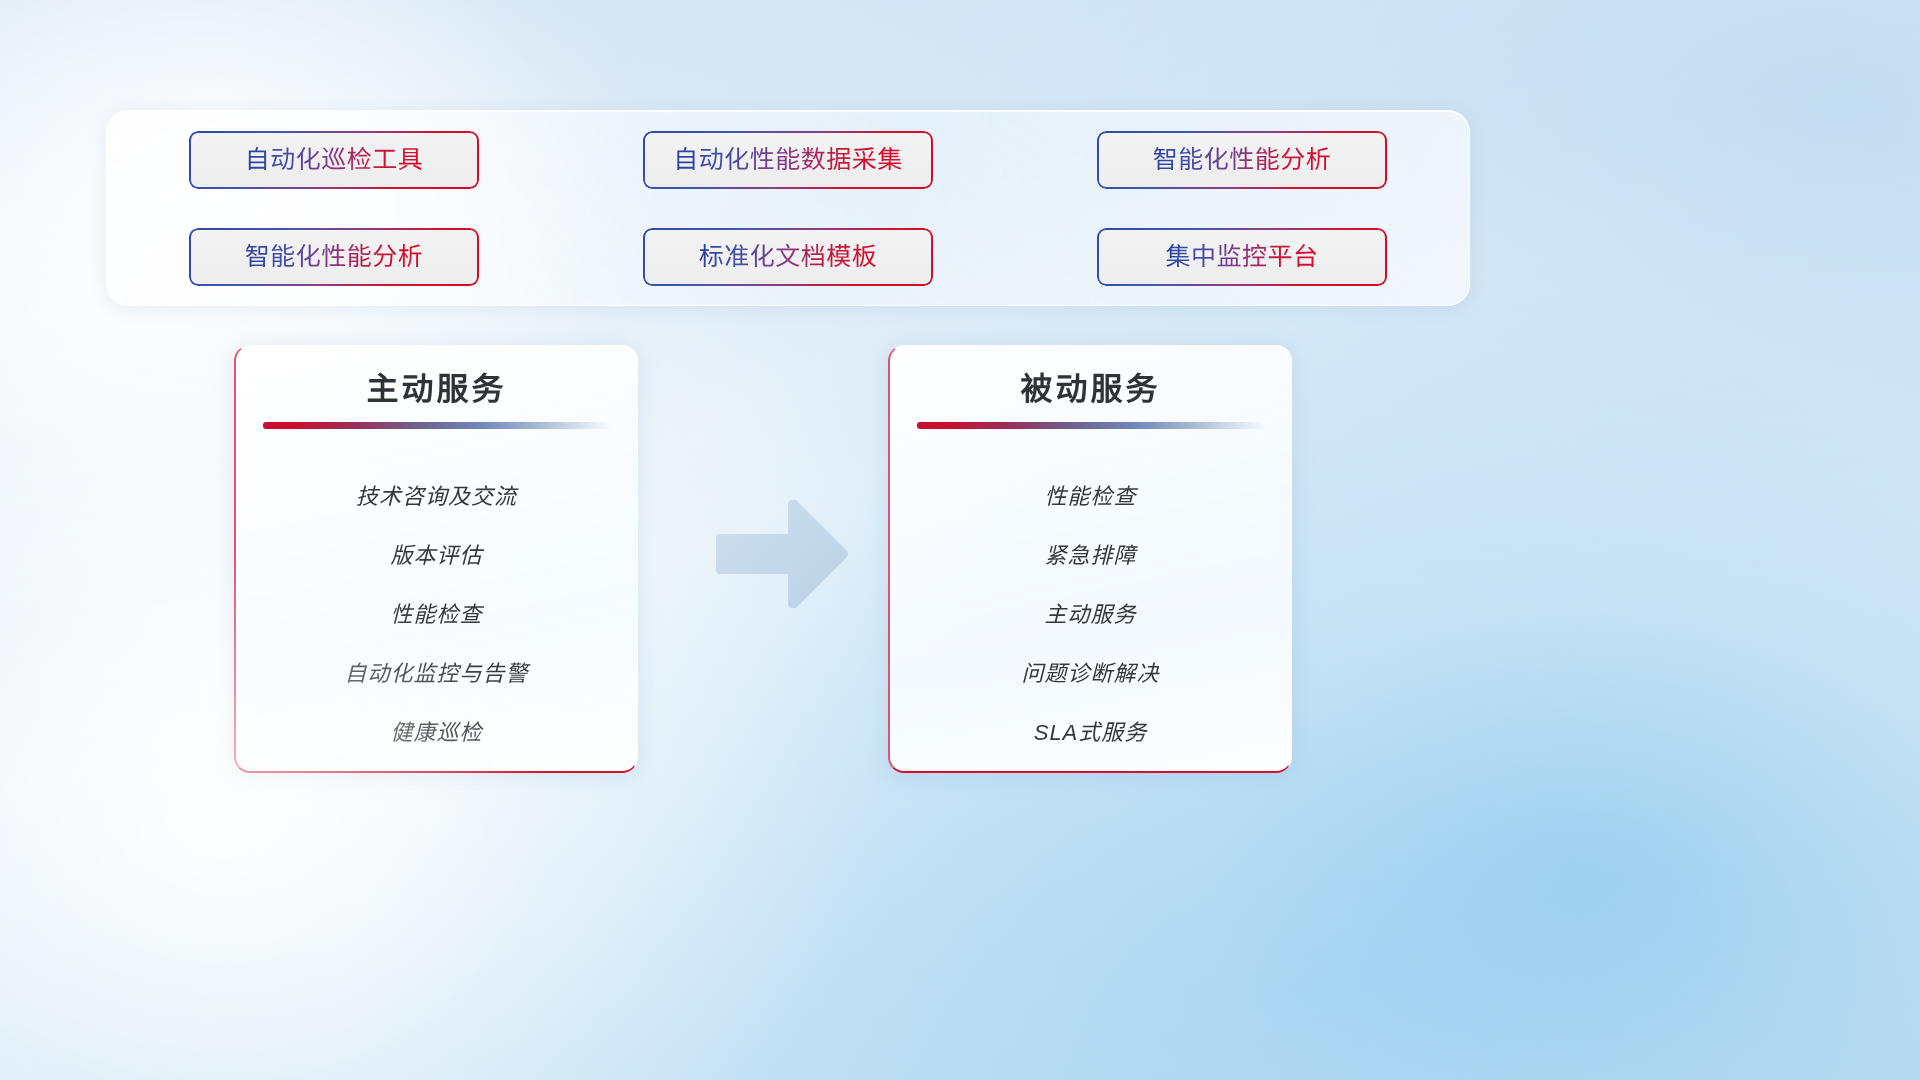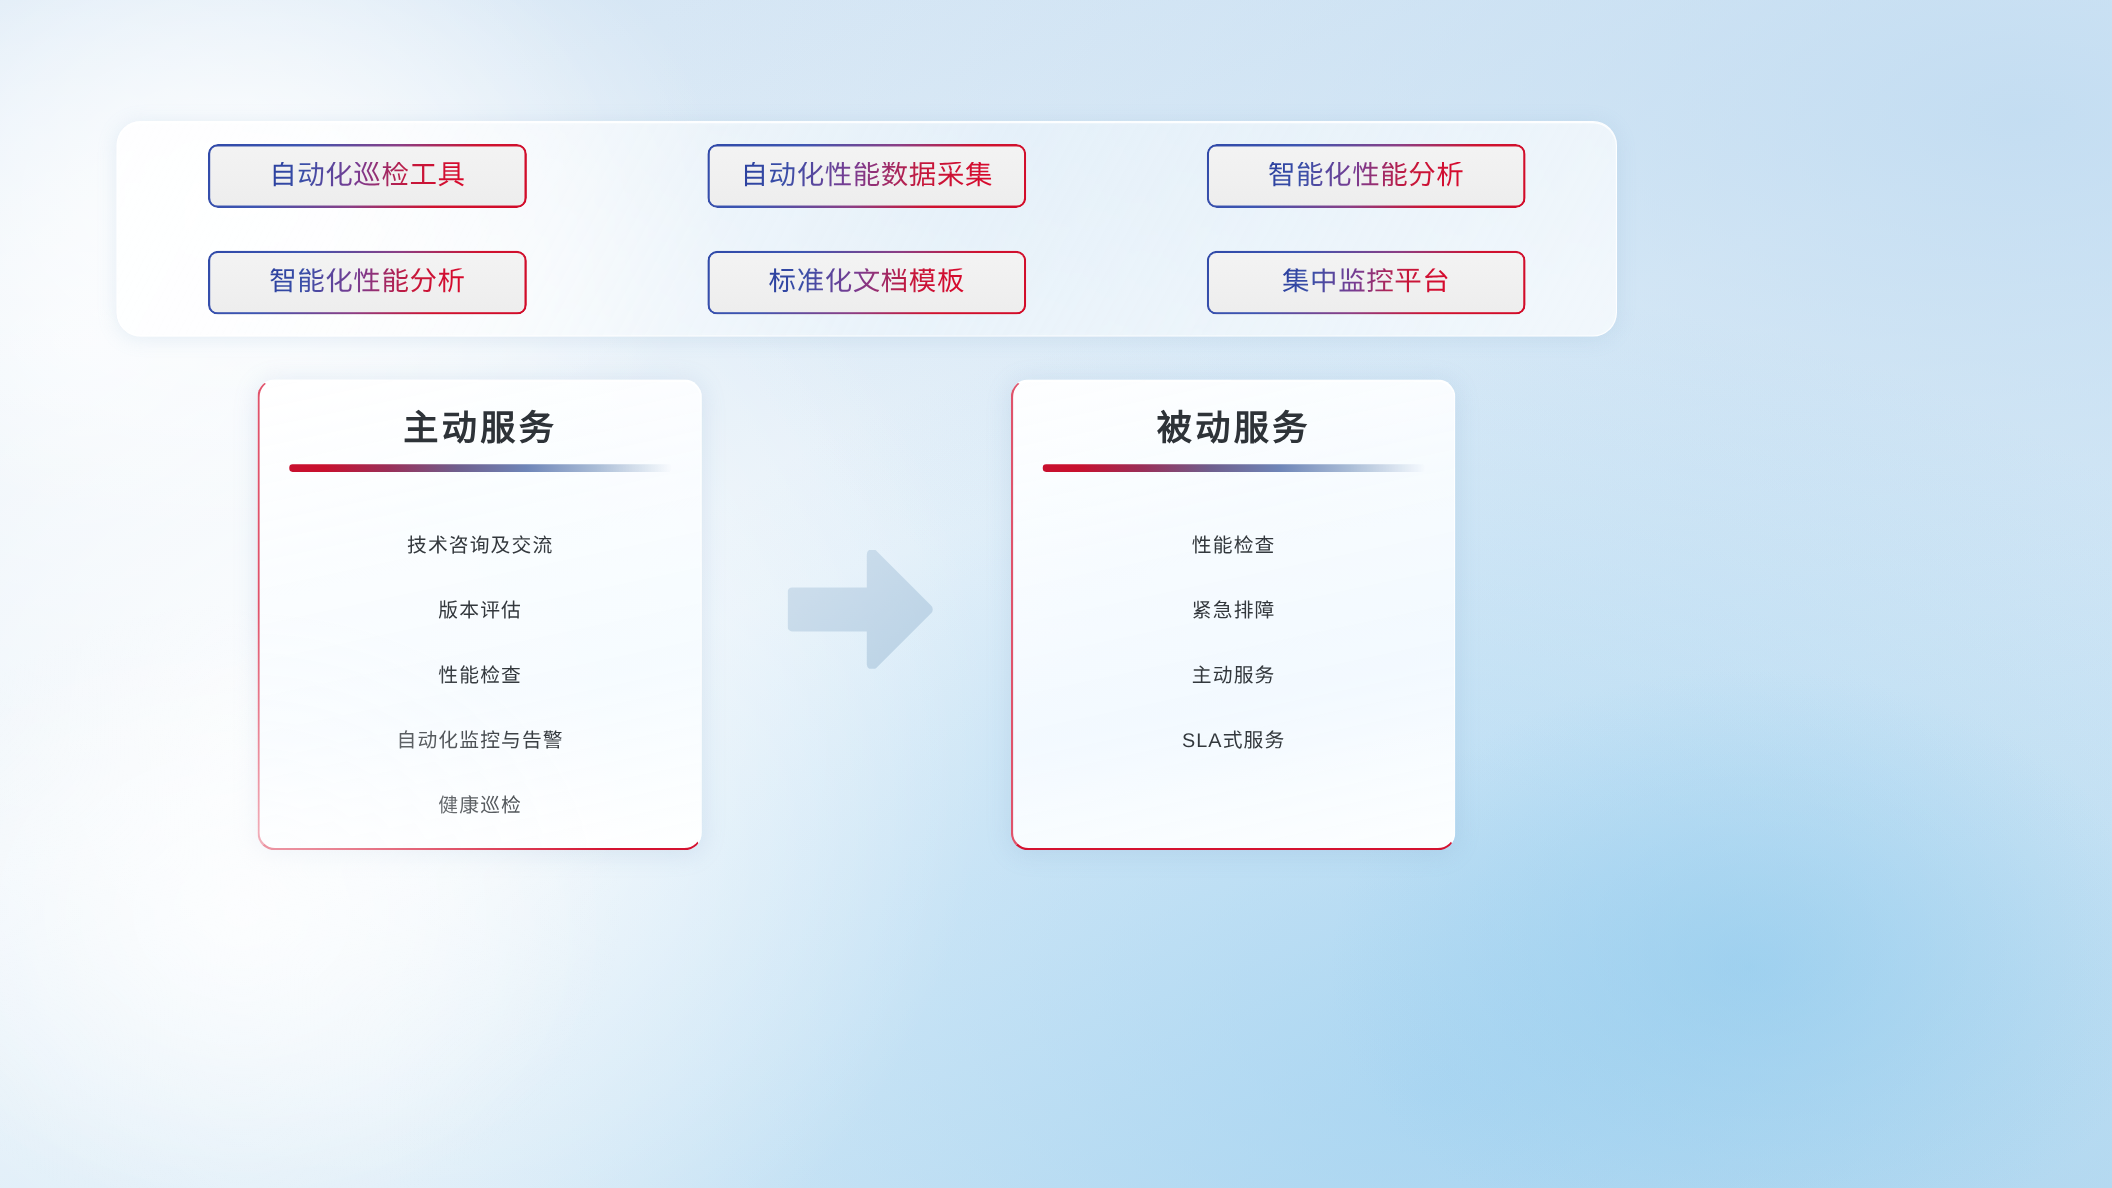--- a/index.html
+++ b/index.html
@@ -116,21 +116,21 @@
         rgba(255,255,255,.96) 100%);
     border:1px solid rgba(255,255,255,.9);
     border-left:2px solid #e0536b;
     border-bottom:2px solid #d41230;
     box-shadow:0 3px 22px rgba(110,150,195,.18), inset 0 1px 0 rgba(255,255,255,.95);
     display:flex; flex-direction:column;
     align-items:center;
     padding-top:24px;
   }
   .card-left{ left:234px; }
-  .card-right{ left:919px; }
+  .card-right{ left:888px; }
 
   .card-title{
     font-size:32px; font-weight:700;
     color:#2e3338;
     letter-spacing:3px;
     line-height:1.2;
     margin-bottom:14px;
   }
   .divider{
     width:348px; height:7px;
@@ -145,25 +145,26 @@
         rgba(214,226,238,0) 100%);
     margin-bottom:38px;
   }
   .card-list{
     display:flex; flex-direction:column;
     align-items:center; gap:0;
     width:100%;
   }
   .card-list li{
     list-style:none;
-    font-size:18px;
+    font-size:22px;
     color:#33383d;
     line-height:59px;
     letter-spacing:1px;
     white-space:nowrap;
+    font-style:italic;
   }
 </style>
 </head>
 <body>
 
 <div class="stage">
   <div class="bg-wash-right"></div>
 
   <div class="top-panel">
     <div class="chip-grid">
@@ -213,17 +214,18 @@
     <path d="M4 34 h68 V4 a5 5 0 0 1 8.4 -3.6 L130 50 a5 5 0 0 1 0 8 L80.4 107.6 A5 5 0 0 1 72 104 V74 H4 a4 4 0 0 1 -4 -4 V38 a4 4 0 0 1 4 -4 z" fill="url(#arrowGrad)"></path>
   </svg>
 
   <div class="card card-right">
     <div class="card-title">被动服务</div>
     <div class="divider"></div>
     <ul class="card-list">
       <li>性能检查</li>
       <li>紧急排障</li>
       <li>主动服务</li>
+      <li>问题诊断解决</li>
       <li>SLA式服务</li>
     </ul>
   </div>
 
 </div>
 
 </body></html>

